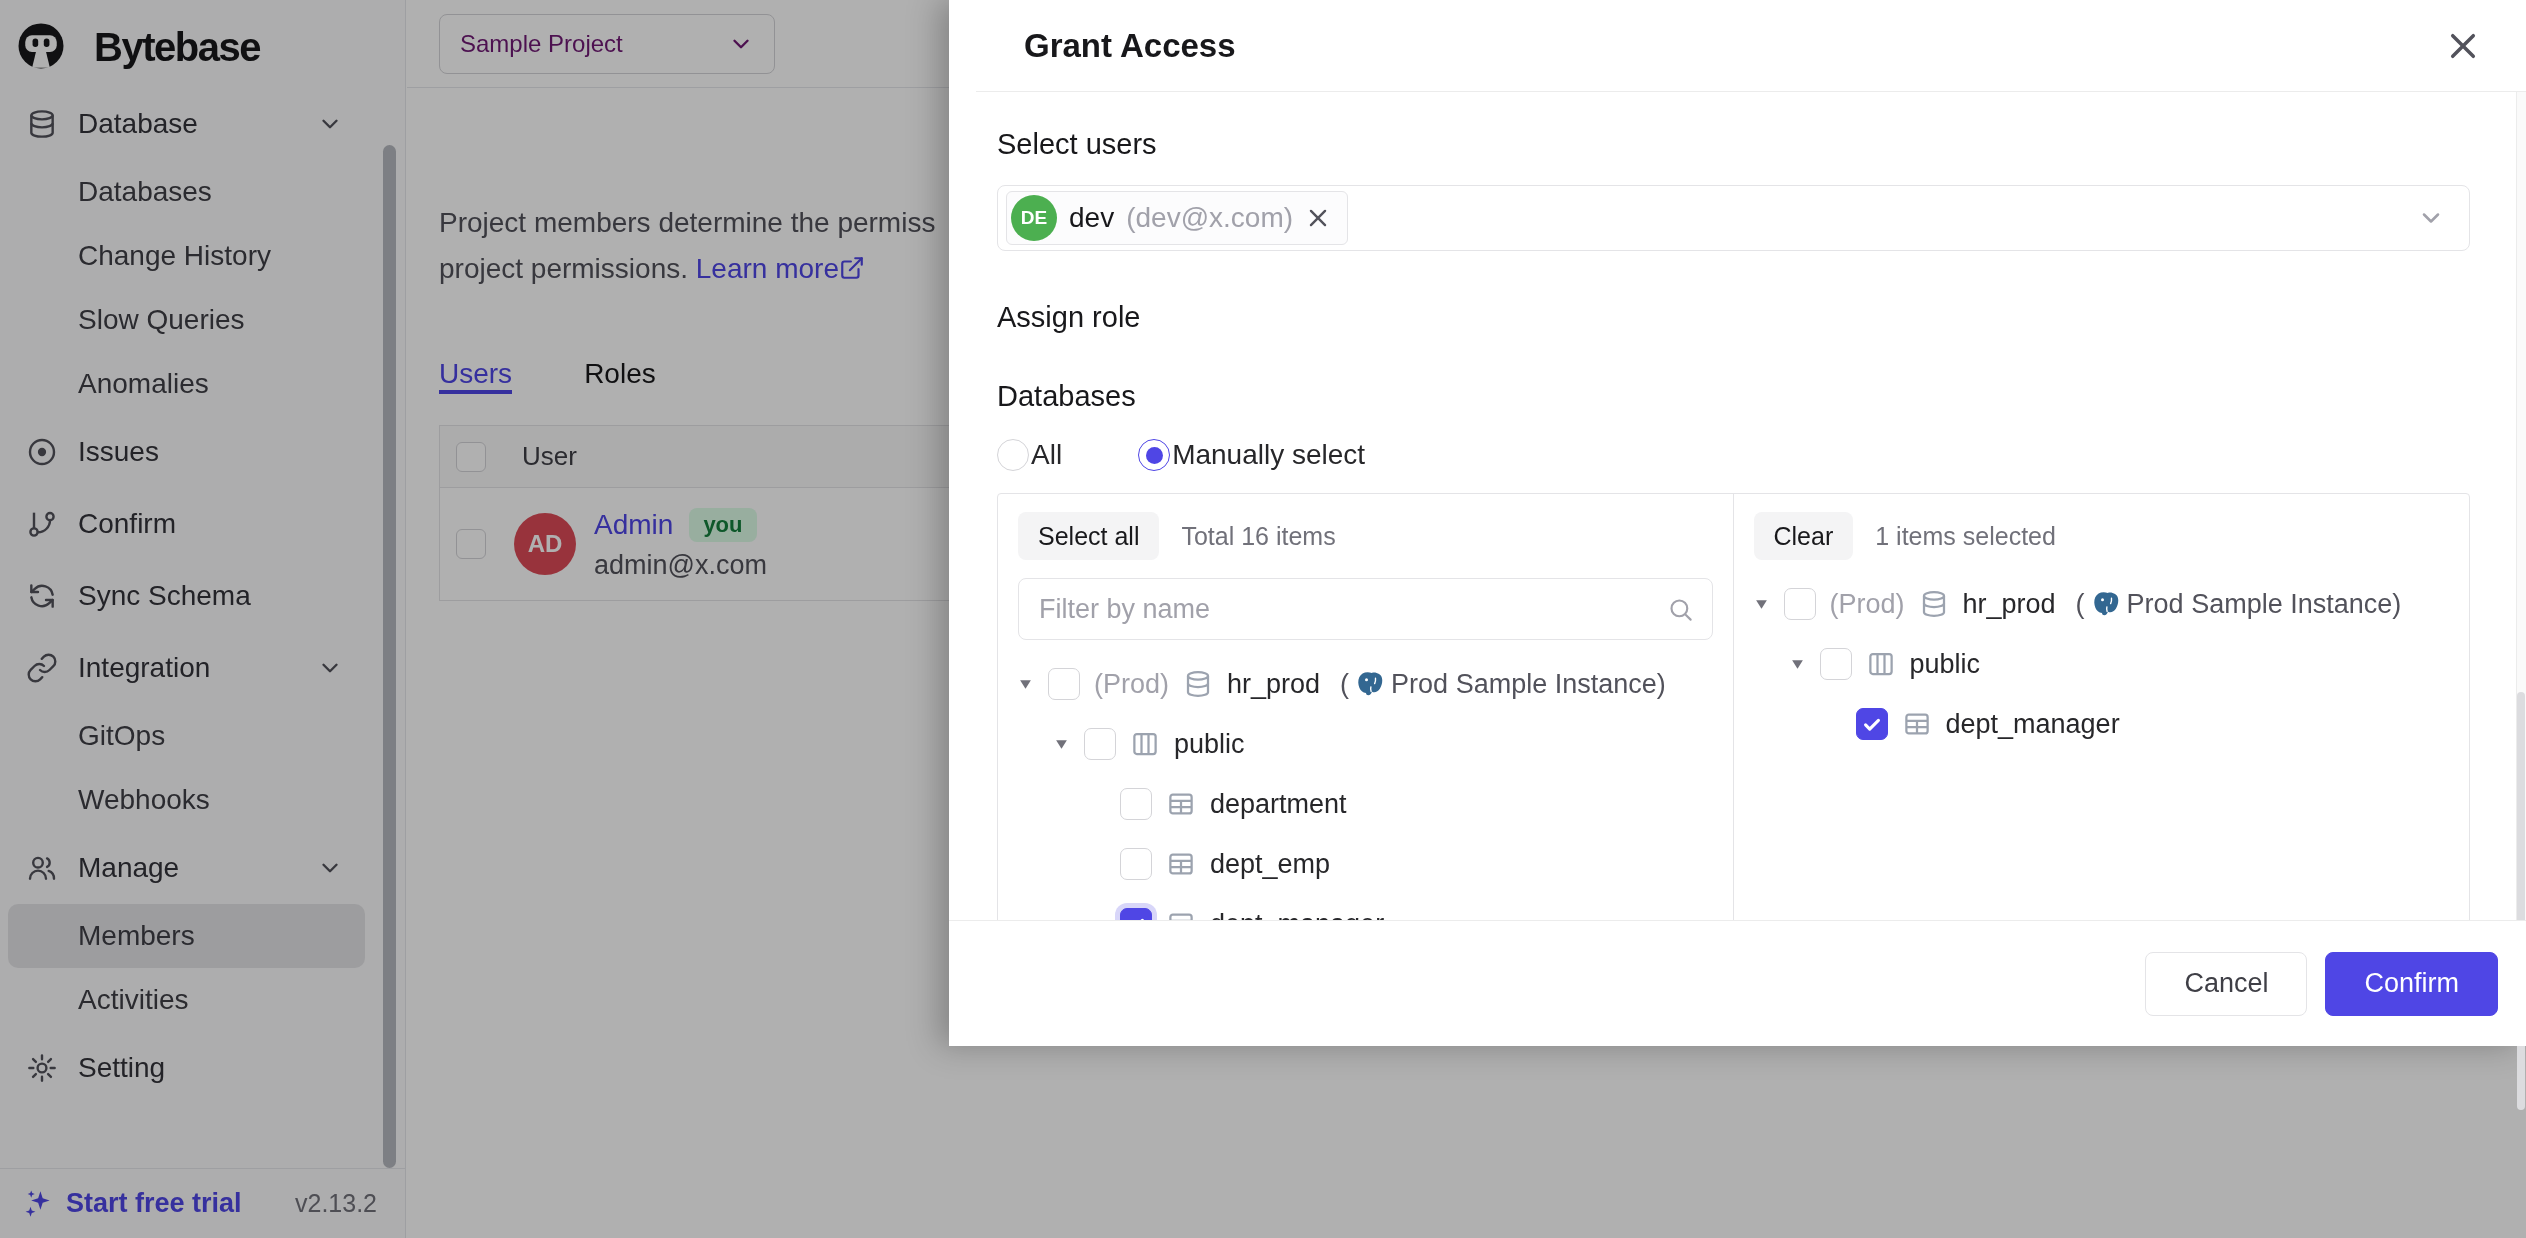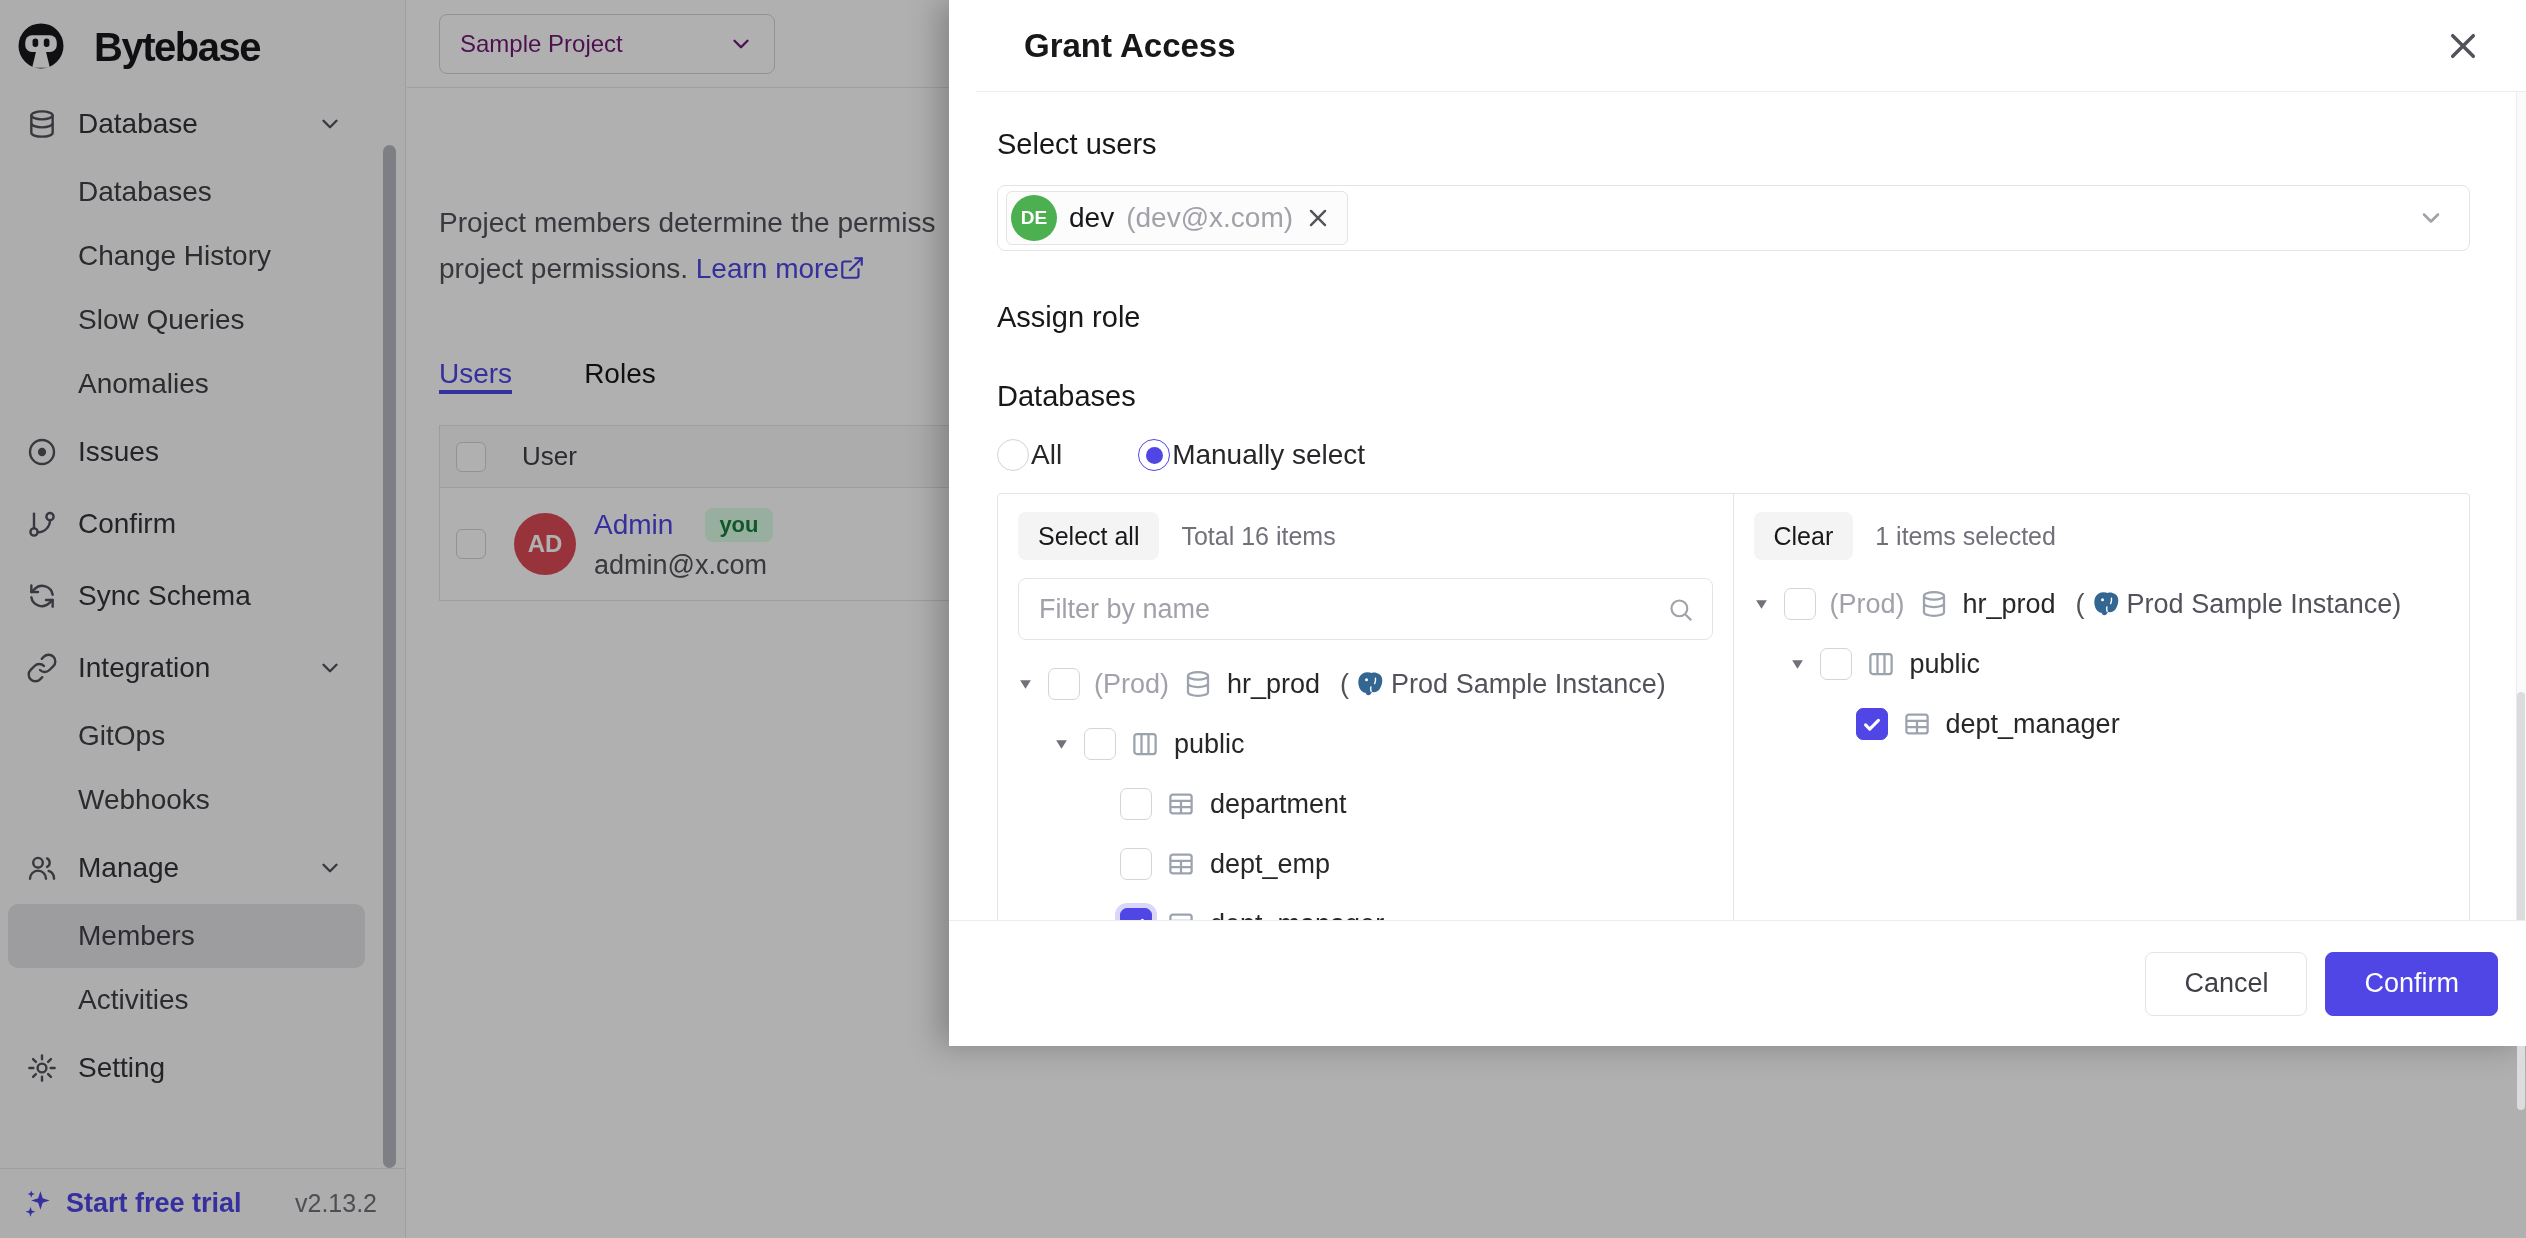--- a/index.html
+++ b/index.html
@@ -45,21 +45,21 @@
   .tab { font-size:28px; color:#18181b; cursor:pointer; }
   .tab.active { color:#4f46e5; border-bottom:4px solid #4f46e5; }
   .utable { margin-top:30px; width:1500px; border:1px solid #e4e4e7; }
   .thead { display:flex; align-items:center; height:62px; background:#fafafa; border-bottom:1px solid #e4e4e7; }
   .trow-user { display:flex; align-items:center; height:112px; }
   .cbx { width:30px; height:30px; border:1.6px solid #d4d4d8; border-radius:6px; background:#fff; margin:0 0 0 16px; flex:0 0 auto; }
   .th-user { font-size:26px; color:#3f3f46; margin-left:36px; }
   .avatar { width:62px; height:62px; border-radius:50%; display:flex; align-items:center; justify-content:center;
     color:#fff; font-weight:700; font-size:24px; margin-left:28px; flex:0 0 auto; }
   .ucell { margin-left:18px; }
-  .uline1 { display:flex; align-items:center; gap:32px; }
+  .uline1 { display:flex; align-items:center; gap:16px; }
   .uname { font-size:28px; color:#4f46e5; text-decoration:none; }
   .ubadge { font-size:22px; font-weight:600; color:#15803d; background:#dcfce7; border-radius:8px; padding:4px 14px; }
   .uemail { font-size:27px; color:#52525b; margin-top:8px; }
 
   
   .overlay { position:absolute; inset:0; background:rgba(0,0,0,.31); z-index:50; }
   .modal { position:absolute; left:949px; top:0; width:1577px; height:1046px; background:#fff; z-index:60;
     box-shadow:-10px 0 30px rgba(0,0,0,.25);padding-left:27px; }
   .m-header { height:92px; display:flex; align-items:center; padding:0 44px 0 48px; border-bottom:1px solid #ececec; }
   .m-title { font-size:33px; font-weight:600; color:#18181b; }

